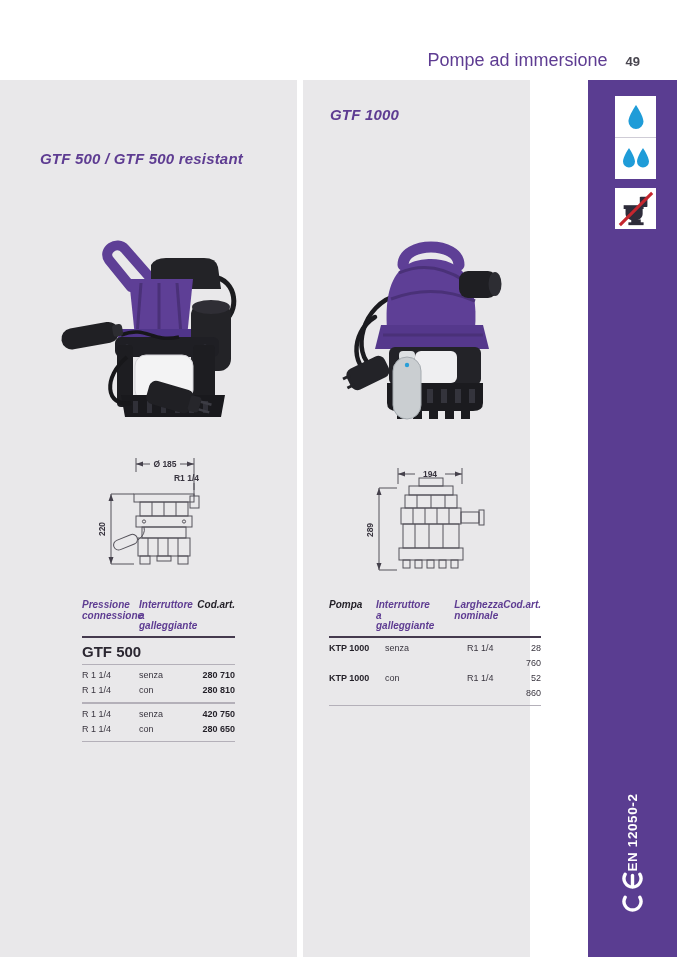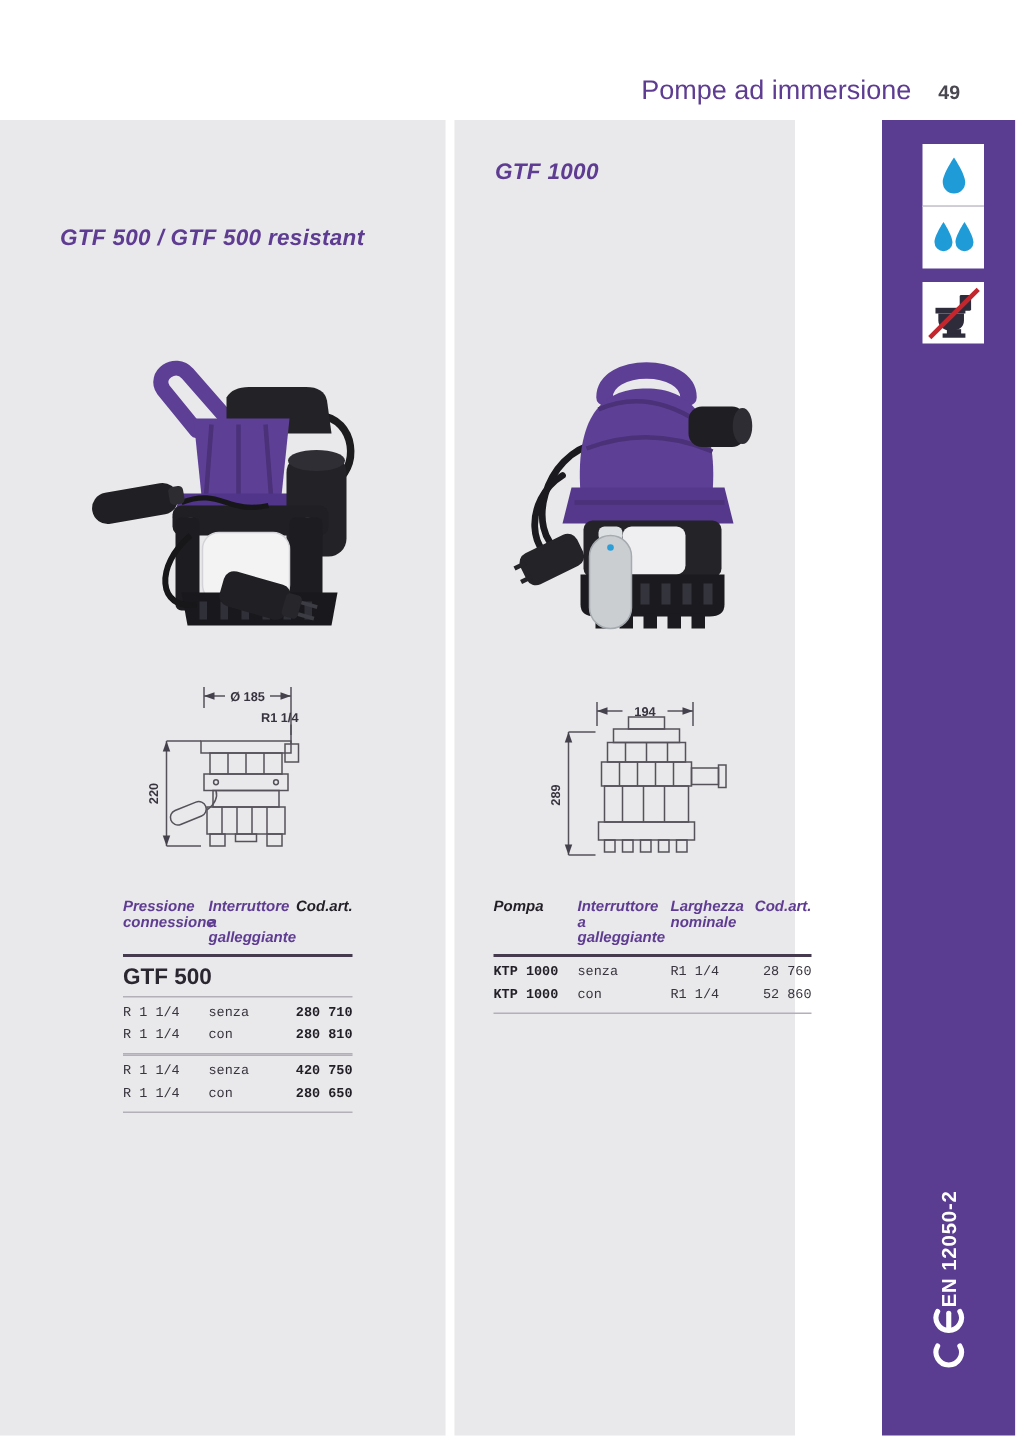--- a/index.html
+++ b/index.html
@@ -32,24 +32,24 @@
 
   
   .spec-table { position:absolute; top:520px; }
   .left-panel .spec-table { left:82px; width:153px; }
   .right-panel .spec-table { left:26px; width:212px; }
   .thead { display:flex; color:#5e3c92; font-weight:bold; font-size:10px; line-height:10.5px;font-style:italic; }
   .rule-dark { border-top:2px solid #453a4e; margin-top:4px; }
   .rule { border-top:1px solid #b4b0b9; }
   .group-title { font-weight:bold; font-size:15px; color:#2b2731; padding:5px 0 4px 0; }
   .trow { display:flex; font-size:9px; line-height:15px; color:#39353f; }
-  .rows-block { padding:3px 0 4px 0;font-family:Liberation Mono, monospace; }
+  .rows-block { padding:3px 0 4px 0; }
   .c1 { width:57px; } .c2 { flex:1; } .c3 { width:52px; text-align:right; font-weight:bold; color:#221f27; }
   .rc1 { width:56px; font-weight:bold; color:#221f27; } .rc2 { width:62px; }
-  .rc3 { width:50px; } .rc4 { flex:1; text-align:right; }
+  .rc3 { width:50px;margin-left:20px; } .rc4 { flex:1; text-align:right; }
 
   
   .sidebar { position:absolute; left:588px; top:80px; width:89px; height:877px; background:#5a3d91; }
   .icon-box { position:absolute; left:27px; width:41px; height:41px; background:#ffffff;
     display:flex; align-items:center; justify-content:center; }
   .icon-box.b1 { top:16px; }
   .icon-box.b2 { top:57px; border-top:1px solid #cfccd6; }
   .icon-box.b3 { top:108px; }
   .en-label { position:absolute; top:745px; left:0; width:89px; text-align:center;
     font-size:13.5px; font-weight:bold; color:#ffffff; letter-spacing:0.6px;

